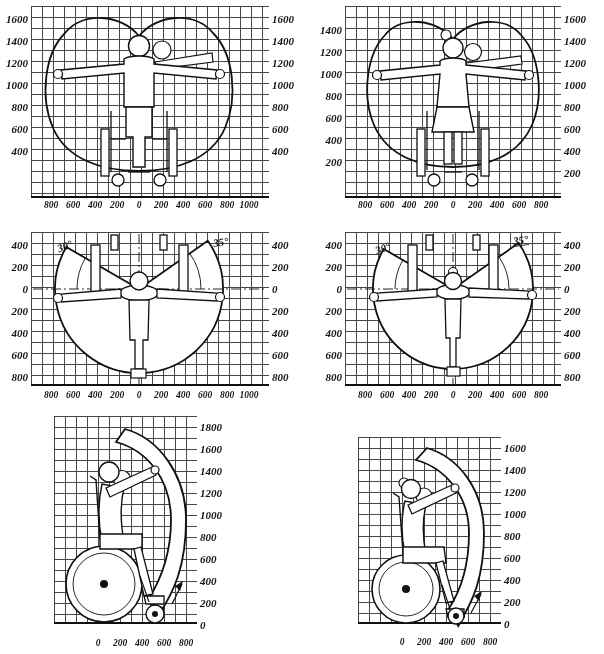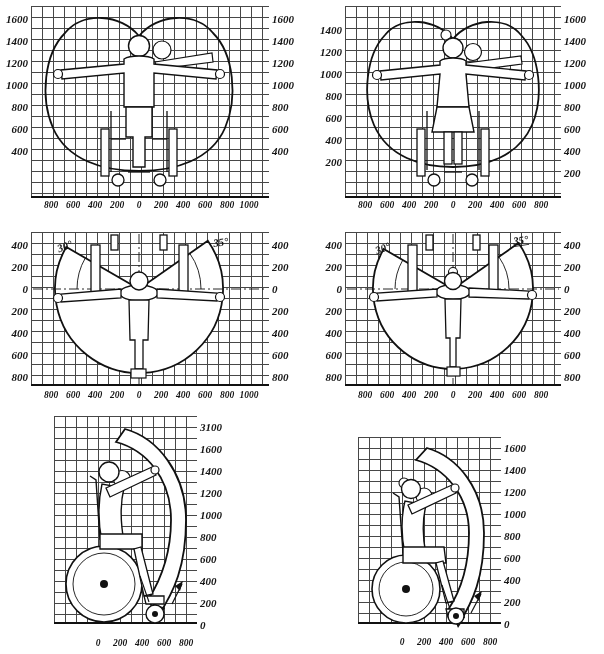--- a/index.html
+++ b/index.html
@@ -285,21 +285,21 @@
         <circle cx="101" cy="54" r="4" fill="#fff" stroke="#111" stroke-width="1.2"></circle>
         <path d="M46,118 L88,118 L88,133 L46,133 Z" fill="#fff" stroke="#111" stroke-width="1.4"></path>
         <path d="M80,133 L90,180 L99,178 L87,131 Z" fill="#fff" stroke="#111" stroke-width="1.3"></path>
         <path d="M90,180 L110,180 L110,188 L92,188 Z" fill="#fff" stroke="#111" stroke-width="1.3"></path>
         <line x1="86" y1="160" x2="95" y2="186" stroke="#111" stroke-width="1.1"></line>
         <circle cx="101" cy="198" r="9" fill="#fff" stroke="#111" stroke-width="1.4"></circle>
         <circle cx="101" cy="198" r="3" fill="#111"></circle>
       </svg>
     </div>
     <div class="ylab right">
-        <span>3100</span>
+        <span>1800</span>
         <span>1600</span>
         <span>1400</span>
         <span>1200</span>
         <span>1000</span>
         <span>800</span>
         <span>600</span>
         <span>400</span>
         <span>200</span>
         <span>0</span>
       </div>

